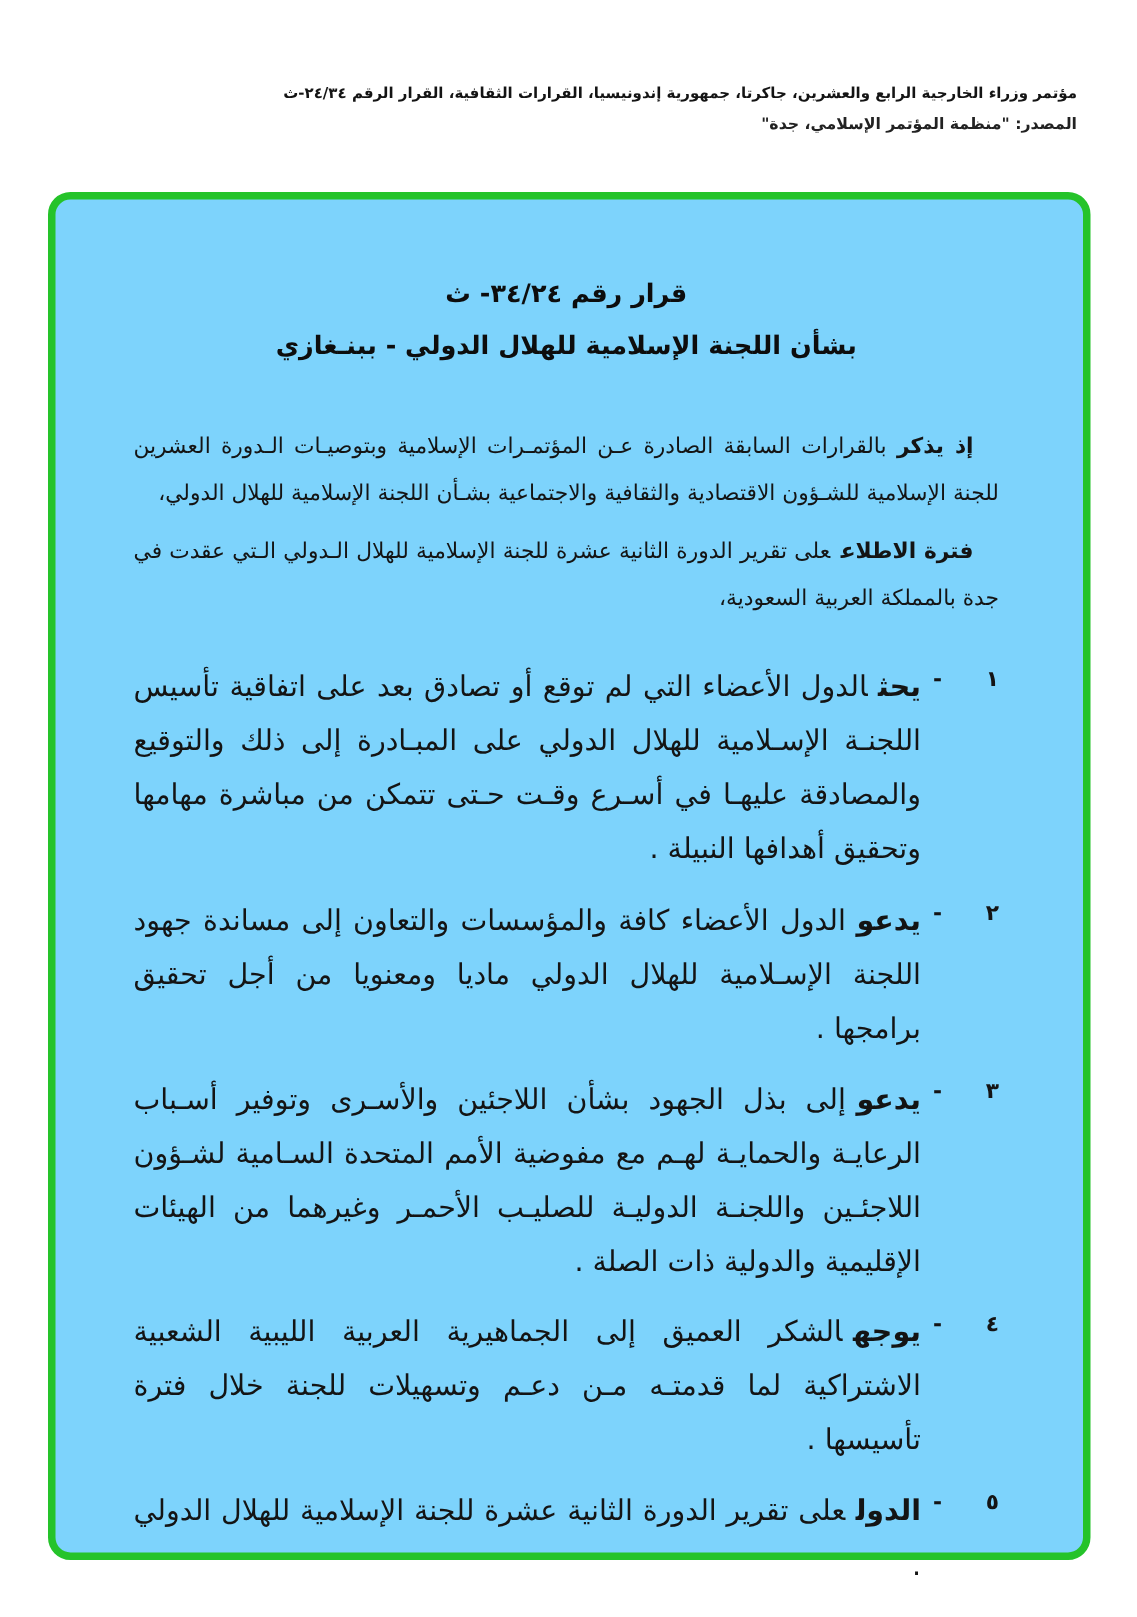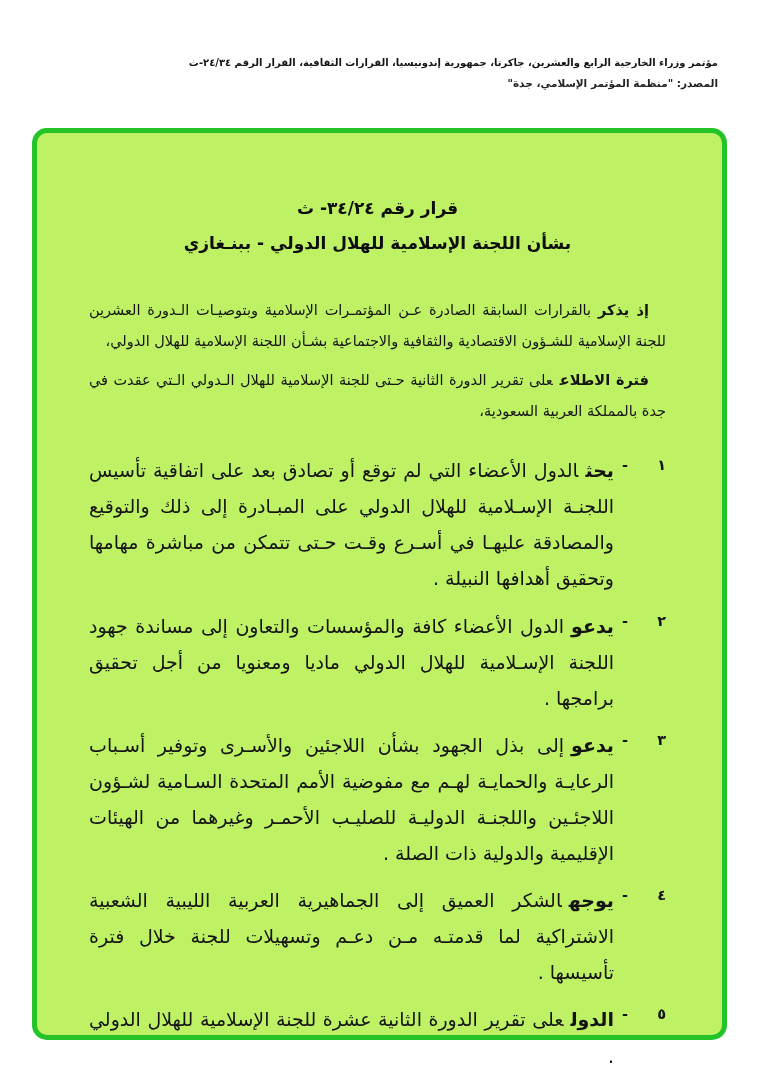--- a/index.html
+++ b/index.html
@@ -40,22 +40,22 @@
   
   .doc-frame {
     position: absolute;
     top: 128px;
     right: 31px;
     width: 695px;
     height: 912px;
     box-sizing: border-box;
     border: 5px solid #25c32a;
     border-radius: 15px;
-    background: #bef264;
-    padding: 54px 56px 20px 52px;
+    background: #7dd3fc;
+    padding: 42px 56px 20px 52px;
   }
 
   
   .title {
     text-align: center;
     font-weight: 700;
     font-size: 17px;
     color: #0d0d0d;
   }
   .title1 {
@@ -127,21 +127,21 @@
   <h2 class="title title2">بشأن اللجنة الإسلامية للهلال الدولي - ببنـغازي</h2>
 
   <div class="doc-body">
 
 
     <p class="para">
       <span class="lead">إذ يذكر</span><span>بالقرارات السابقة الصادرة عـن المؤتمـرات الإسلامية وبتوصيـات الـدورة العشرين للجنة الإسلامية للشـؤون الاقتصادية والثقافية والاجتماعية بشـأن اللجنة الإسلامية للهلال الدولي،</span>
     </p>
 
     <p class="para">
-      <span class="lead">فترة الاطلاع</span><span>على تقرير الدورة الثانية حـتى للجنة الإسلامية للهلال الـدولي الـتي عقدت في جدة بالمملكة العربية السعودية،</span>
+      <span class="lead">فترة الاطلاع</span><span>على تقرير الدورة الثانية عشرة للجنة الإسلامية للهلال الـدولي الـتي عقدت في جدة بالمملكة العربية السعودية،</span>
     </p>
 
     <div class="items">
 
       <div class="item">
         <div class="item-marker">
           <span>١</span>
           <span>-</span>
         </div>
         <div class="item-text">

